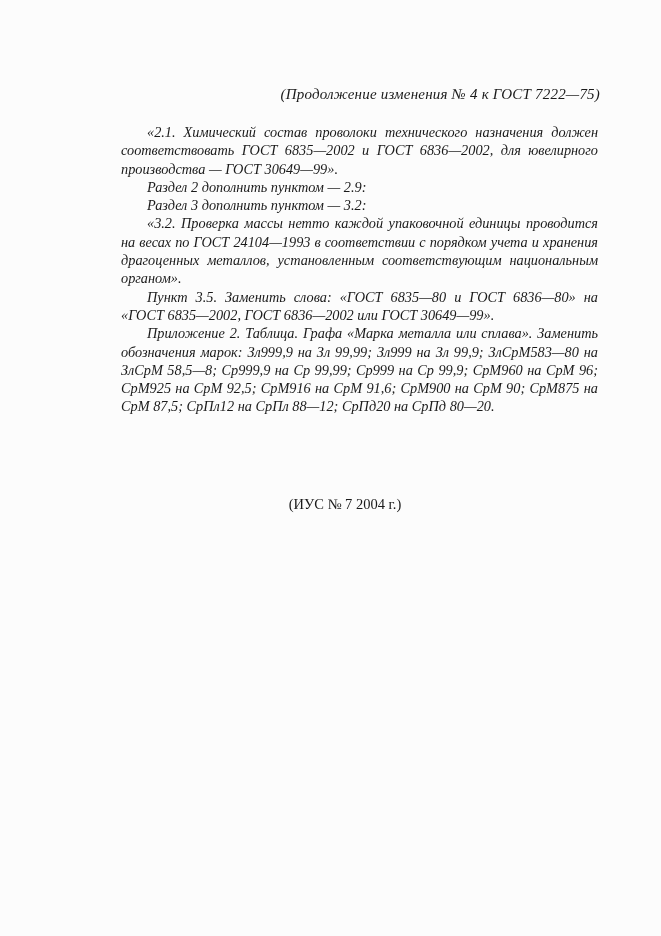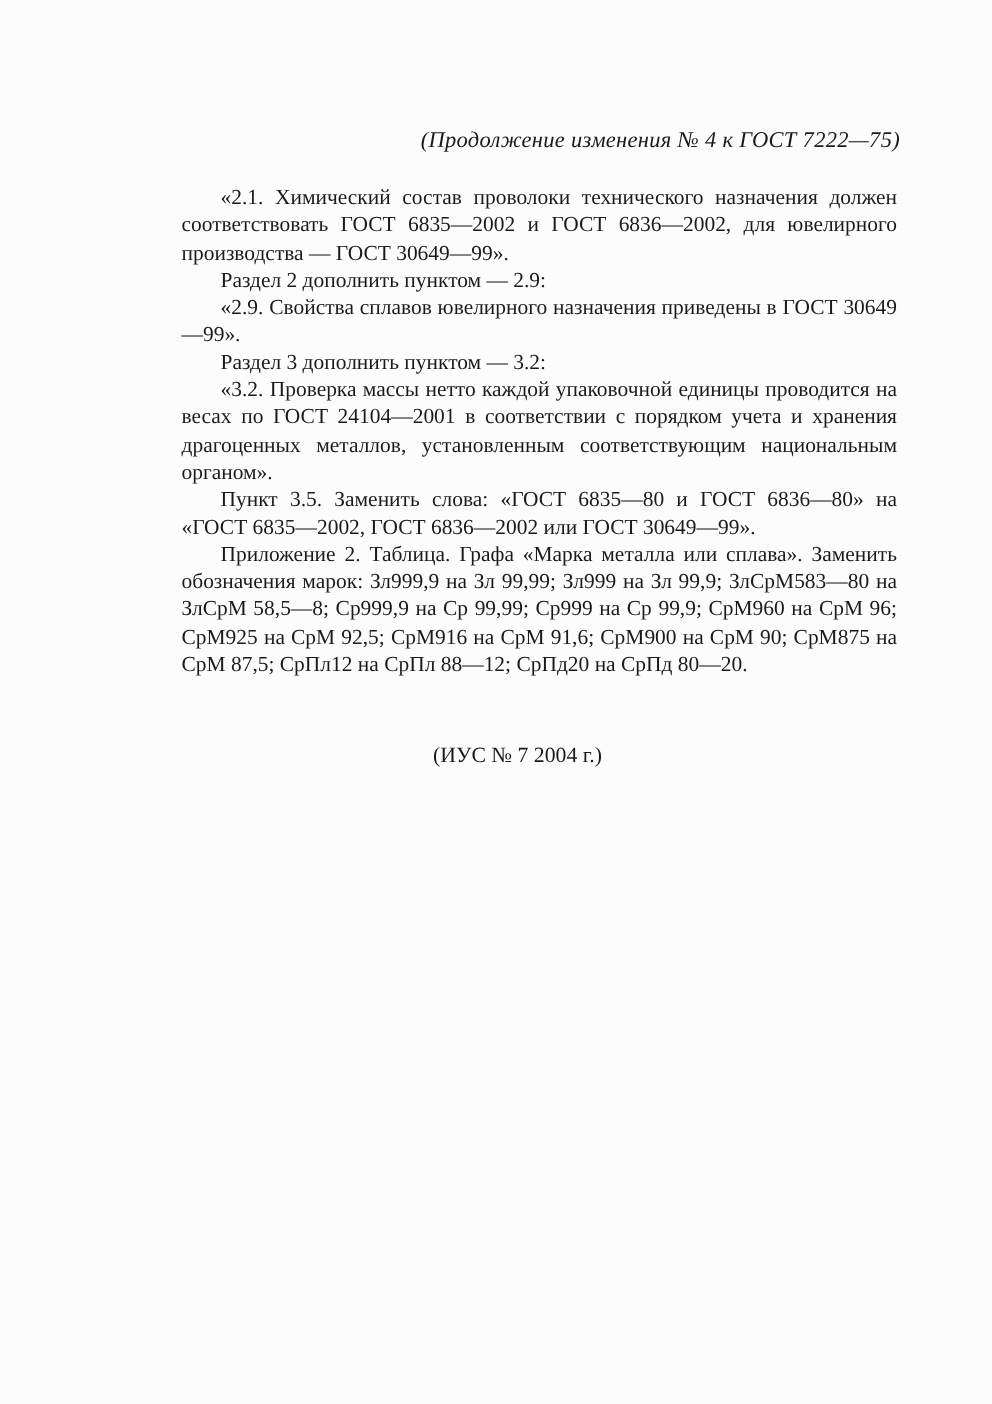--- a/index.html
+++ b/index.html
@@ -35,20 +35,21 @@
       top: 123px;
       width: 477px;
       font-size: 14.3px;
       line-height: 18.3px;
       text-align: justify;
     }
     .body-text p {
       margin: 0;
       text-indent: 26px;
       text-align: justify;
+      font-style: italic;
     }
     .footer {
       position: absolute;
       left: 0;
       width: 661px;
       top: 496px;
       text-align: center;
       font-size: 14.5px;
       padding-left: 29px;
       box-sizing: border-box;
@@ -56,21 +57,20 @@
   </style>
 </head>
 <body>
 
 <div class="page">
   <div class="header">(Продолжение изменения № 4 к ГОСТ  7222—75)</div>
 
   <div class="body-text">
     <p>«2.1. Химический состав проволоки технического назначения должен соответствовать ГОСТ 6835—2002 и ГОСТ 6836—2002, для ювелирного производства — ГОСТ 30649—99».</p>
     <p>Раздел 2 дополнить пунктом — 2.9:</p>
-    <p>«2.9. Свойства сплавов ювелирного назначения приведены в ГОСТ 30649—99».</p>
     <p>Раздел 3 дополнить пунктом — 3.2:</p>
-    <p>«3.2. Проверка массы нетто каждой упаковочной единицы проводится на весах по ГОСТ 24104—2001 в соответствии с порядком учета и хранения драгоценных металлов, установленным соответствующим национальным органом».</p>
+    <p>«3.2. Проверка массы нетто каждой упаковочной единицы проводится на весах по ГОСТ 24104—1993 в соответствии с порядком учета и хранения драгоценных металлов, установленным соответствующим национальным органом».</p>
     <p>Пункт 3.5. Заменить слова: «ГОСТ 6835—80 и ГОСТ 6836—80» на «ГОСТ 6835—2002, ГОСТ 6836—2002 или ГОСТ 30649—99».</p>
     <p>Приложение 2. Таблица. Графа «Марка металла или сплава». Заменить обозначения марок: Зл999,9 на Зл 99,99; Зл999 на Зл 99,9; ЗлСрМ583—80 на ЗлСрМ 58,5—8; Ср999,9 на Ср 99,99; Ср999 на Ср 99,9; СрМ960 на СрМ 96; СрМ925 на СрМ 92,5; СрМ916 на СрМ 91,6; СрМ900 на СрМ 90; СрМ875 на СрМ 87,5; СрПл12 на СрПл 88—12; СрПд20 на СрПд 80—20.</p>
   </div>
 
   <div class="footer">(ИУС № 7 2004 г.)</div>
 </div>
 
 </body></html>

